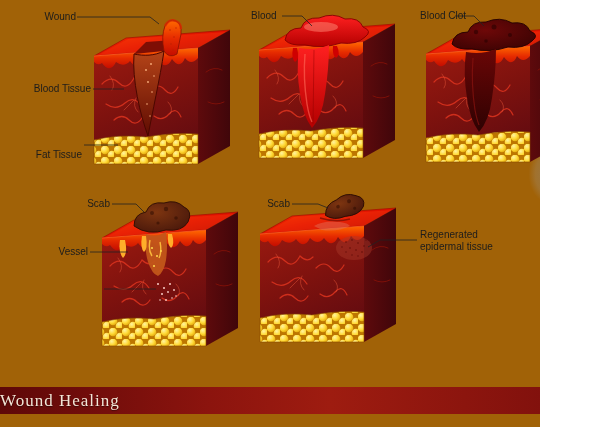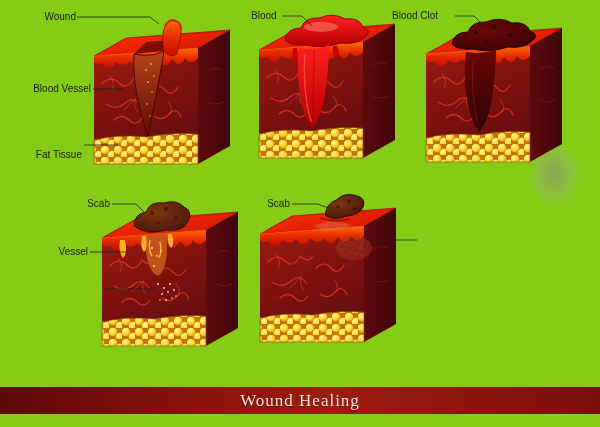--- a/index.html
+++ b/index.html
@@ -1,26 +1,26 @@
 <!DOCTYPE html>
 <html><head>
 <meta charset="utf-8">
 <style>
   html,body{margin:0;padding:0;background:#fff;}
-  .page{position:relative;width:600px;height:427px;background:#84cc16;overflow:hidden;
+  .page{position:relative;width:540px;height:427px;background:#a16207;overflow:hidden;
         font-family:"Liberation Sans",sans-serif;}
   .blk{position:absolute;}
   .lbl{position:absolute;font-size:10px;color:#1c1c1c;line-height:12px;}
   .lbl.r{text-align:right;}
   .lines{position:absolute;left:0;top:0;pointer-events:none;}
   .shadow-blob{position:absolute;left:520px;top:132px;width:68px;height:84px;border-radius:50%;
     background:radial-gradient(closest-side,rgba(140,140,140,0.55),rgba(160,160,160,0.25) 55%,rgba(255,255,255,0) 75%);}
   .banner{position:absolute;left:0;top:387px;width:600px;height:27px;
     background:linear-gradient(90deg,#5e0808 0%,#8c140e 35%,#9e1c10 55%,#7a0e0c 100%);
-    display:flex;align-items:center;justify-content:center;}
+    display:flex;align-items:center;justify-content:flex-start;}
   .banner span{font-family:"Liberation Serif",serif;font-size:17px;letter-spacing:1px;
     color:#f4e6d7;text-shadow:0 1px 1px rgba(0,0,0,0.5);}
 </style>
 </head>
 <body>
 
 <div class="page">
 
   <svg width="0" height="0" style="position:absolute" aria-hidden="true">
     <defs>
@@ -226,25 +226,26 @@
       <polyline points="455,16 474,16 484,26"></polyline>
       <polyline points="112,204 136,204 144,212"></polyline>
       <polyline points="90,252 128,252"></polyline>
       <polyline points="104,289 156,289"></polyline>
       <polyline points="292,204 318,204 328,208"></polyline>
       <polyline points="417,240 380,240 368,247"></polyline>
     </g>
   </svg>
 
   <div class="lbl r" style="left:34px;top:11px;width:42px">Wound</div>
-  <div class="lbl r" style="left:25px;top:83px;width:66px">Blood Vessel</div>
+  <div class="lbl r" style="left:25px;top:83px;width:66px">Blood Tissue</div>
   <div class="lbl r" style="left:30px;top:149px;width:52px">Fat Tissue</div>
   <div class="lbl" style="left:251px;top:10px;width:36px">Blood</div>
-  <div class="lbl" style="left:392px;top:10px;width:56px">Blood Clot</div>
+  <div class="lbl" style="left:420px;top:10px;width:56px">Blood Clot</div>
   <div class="lbl r" style="left:80px;top:198px;width:30px">Scab</div>
   <div class="lbl r" style="left:44px;top:246px;width:44px">Vessel</div>
   <div class="lbl r" style="left:260px;top:198px;width:30px">Scab</div>
+  <div class="lbl" style="left:420px;top:229px;width:82px">Regenerated epidermal tissue</div>
 
   <div class="banner">
     <span>Wound Healing</span>
   </div>
 
 </div>
 
 </body></html>

